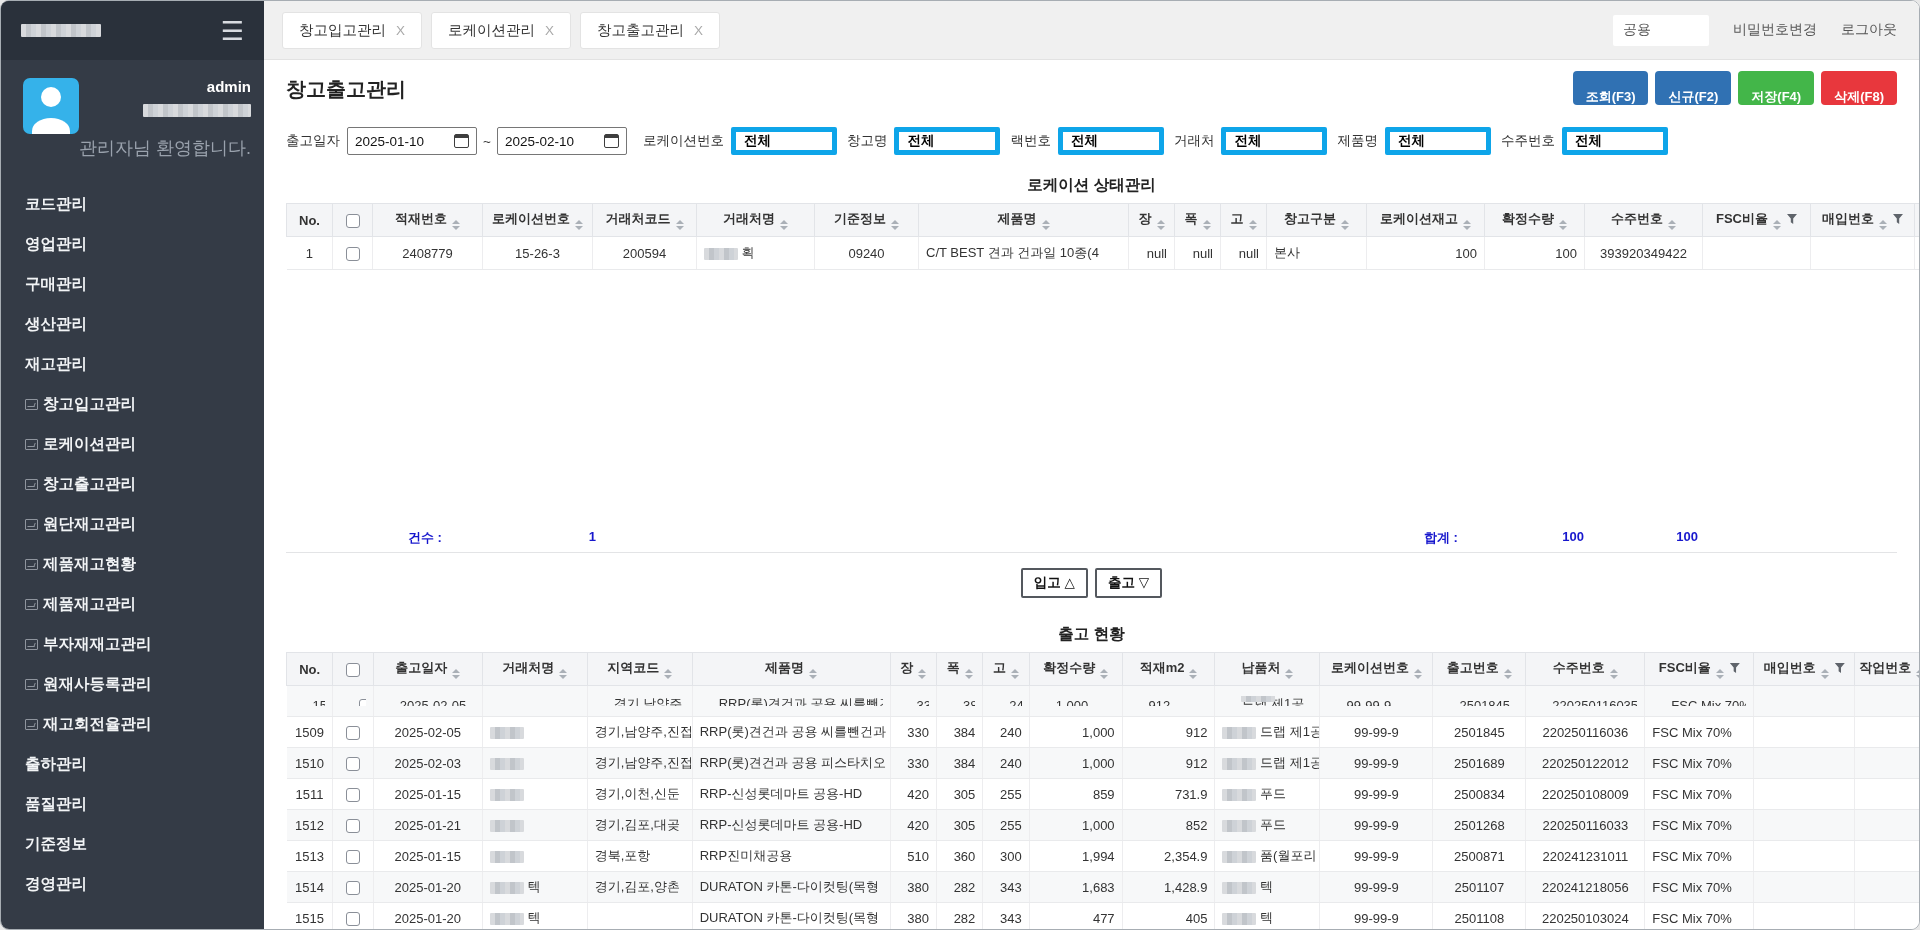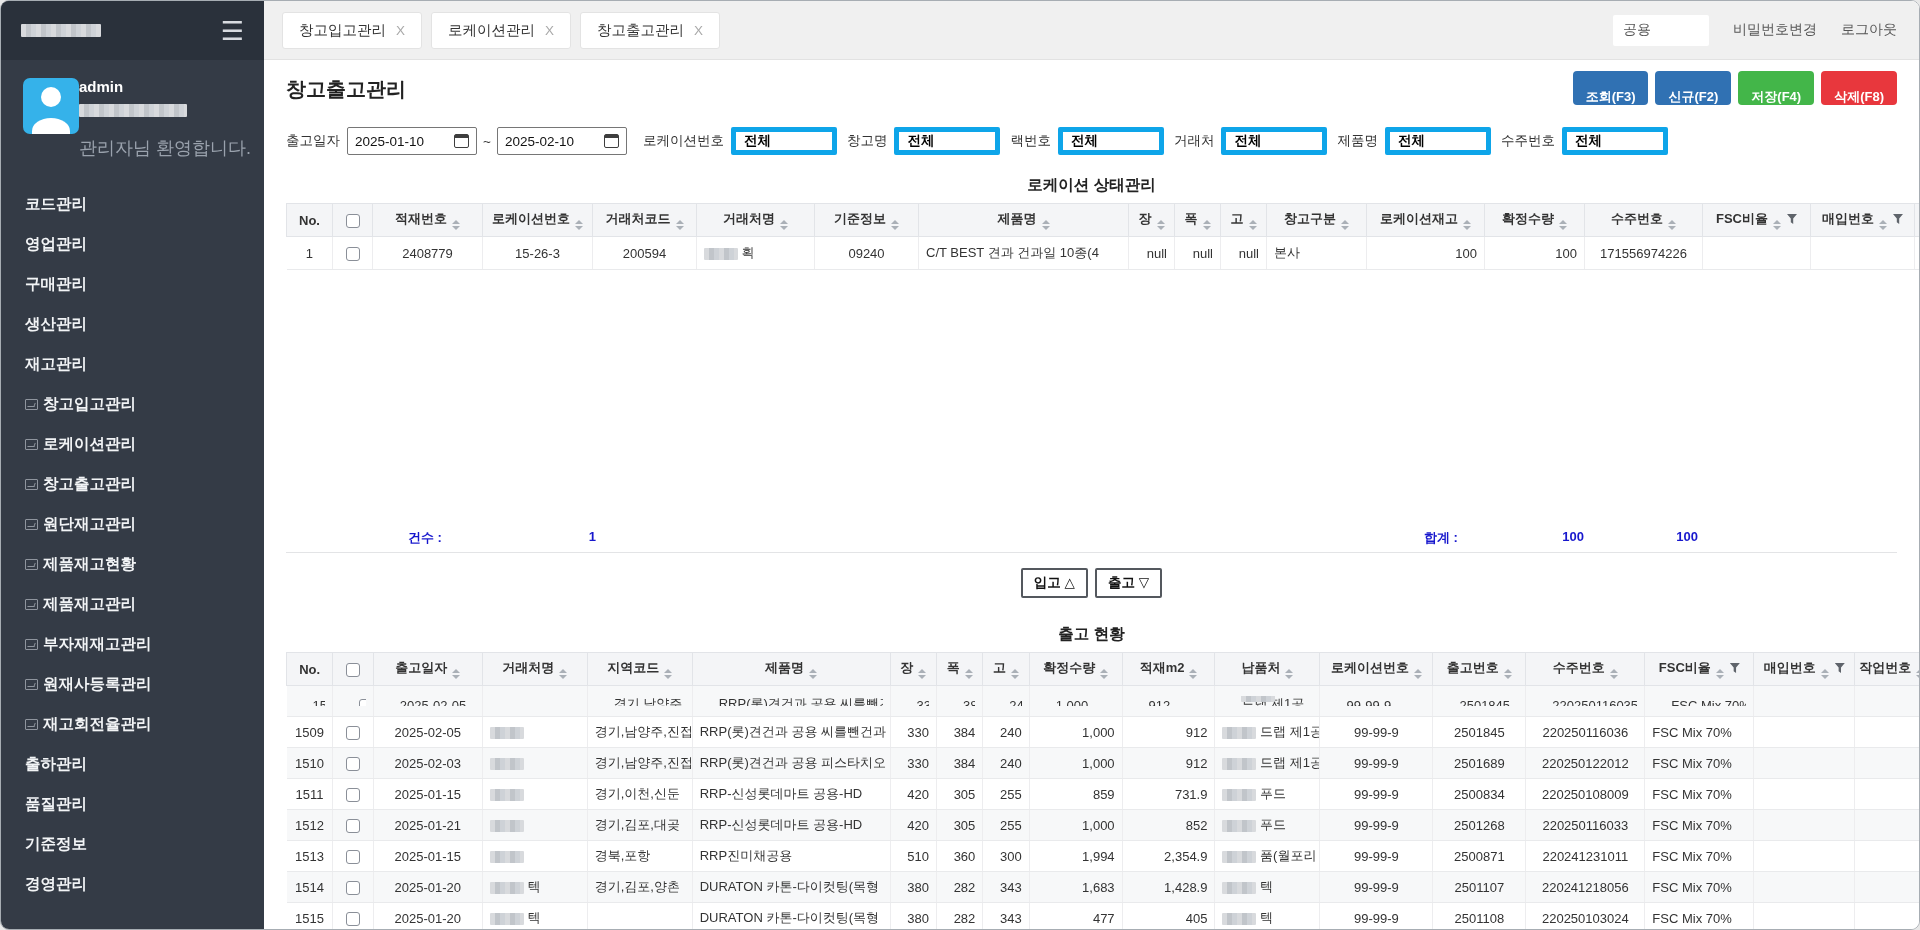--- a/index.html
+++ b/index.html
@@ -8,21 +8,21 @@
 
   .window { width:1920px; height:930px; background:#fff; border:1px solid #a7adb3;
             border-radius:9px; overflow:hidden; display:flex; position:relative; }
 
   
   .sidebar { width:263px; min-width:263px; background:#343b46; color:#fff;
              display:flex; flex-direction:column; }
   .sb-head { height:59px; background:#2a313b; display:flex; align-items:center;
              justify-content:space-between; padding:0 20px; }
   .hamburger { color:#d8dbe0; font-size:26px; line-height:1; cursor:pointer; }
-  .profile { display:flex; padding:18px 0 10px 22px; align-items:flex-start; }
+  .profile { display:flex; padding:18px 0 10px 22px; align-items:flex-start;text-align:right; }
   .avatar { width:56px; height:56px; background:#35b2ea; border-radius:7px;
             position:relative; overflow:hidden; flex:none; }
   .avatar::before { content:""; position:absolute; top:9px; left:50%; transform:translateX(-50%);
                     width:20px; height:20px; border-radius:50%; background:#fff; }
   .avatar::after { content:""; position:absolute; bottom:-10px; left:50%; transform:translateX(-50%);
                    width:38px; height:26px; border-radius:50% 50% 0 0; background:#fff; }
   .profile .uname { font-weight:700; font-size:15px; color:#fff; }
   .profile .welcome { font-size:18px; color:#9aa2ad; margin-top:17px; }
   .px { display:inline-block; height:13px; width:100px; border-radius:1px; vertical-align:middle;
         background:repeating-linear-gradient(90deg,#d8dadd 0 5px,#c1c5ca 5px 10px,#ced2d7 10px 15px); }
@@ -352,21 +352,21 @@
                 <td class="ac"><span><span>200594</span></span></td>
                 <td class="al"><span><span><span class="px cell"></span> 획</span></span></td>
                 <td class="ac"><span><span>09240</span></span></td>
                 <td class="al"><span><span>C/T BEST 견과 건과일 10종(4</span></span></td>
                 <td class="ar"><span><span>null</span></span></td>
                 <td class="ar"><span><span>null</span></span></td>
                 <td class="ar"><span><span>null</span></span></td>
                 <td class="al"><span><span>본사</span></span></td>
                 <td class="ar"><span><span>100</span></span></td>
                 <td class="ar"><span><span>100</span></span></td>
-                <td class="ac"><span><span>171556974226</span></span></td>
+                <td class="ac"><span><span>393920349422</span></span></td>
                 <td class="al"><span><span></span></span></td>
                 <td class="al"><span><span></span></span></td>
                 <td class="al"><span><span></span></span></td>
               </tr>
             </tbody>
           </table>
         <div class="spacer"></div>
         <div class="grid-footer">
           <span class="gf-count-label">건수 :</span>
           <span class="gf-count">1</span>

